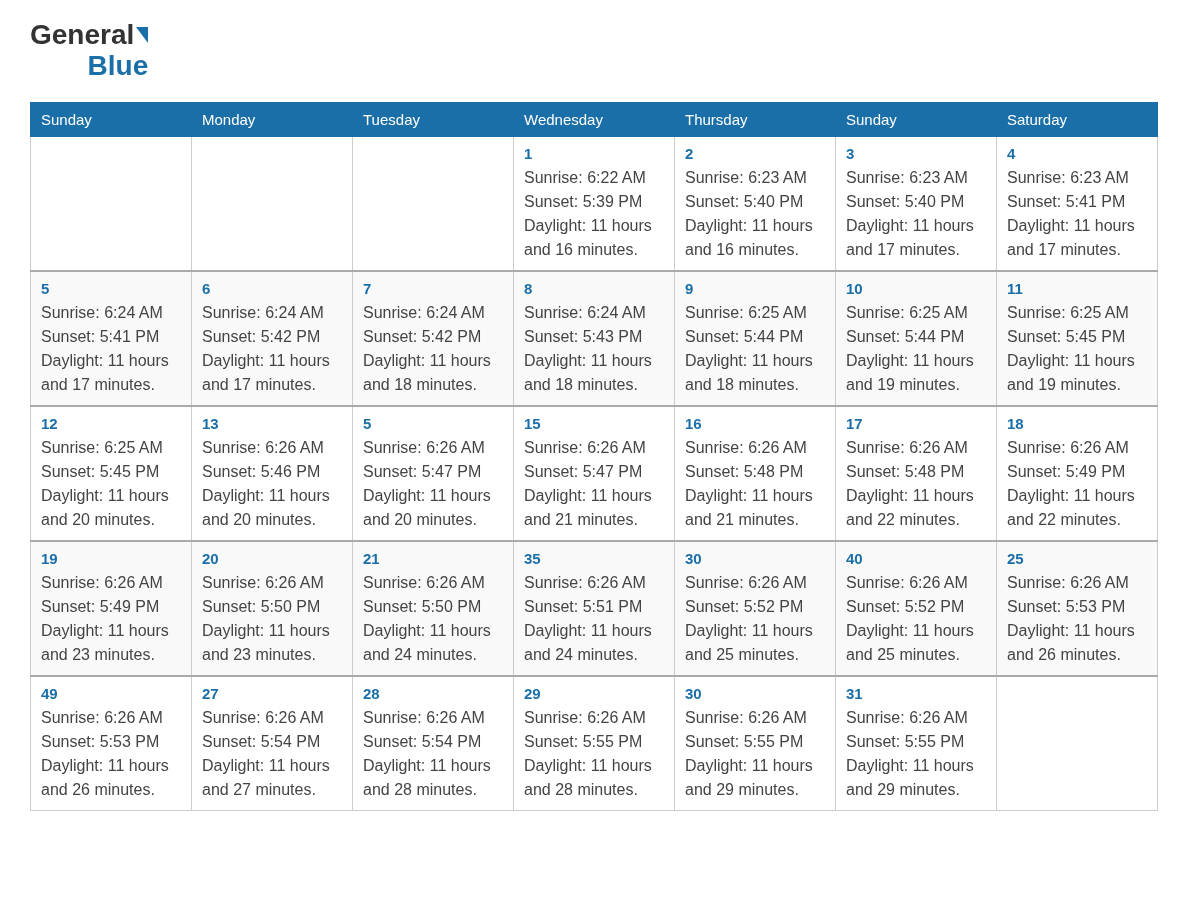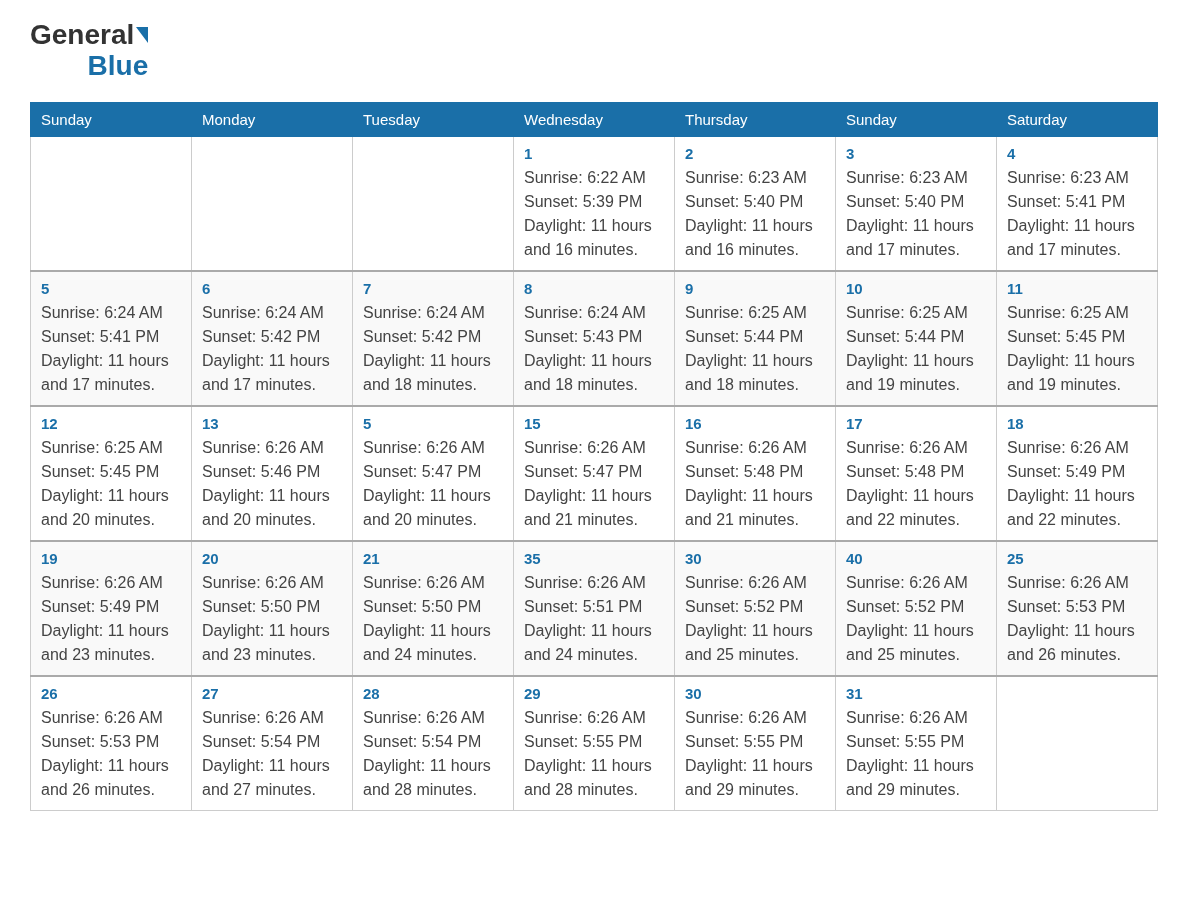--- a/index.html
+++ b/index.html
@@ -234,21 +234,21 @@
           <div class="day-num">40</div>
           <div class="day-info">Sunrise: 6:26 AM<br>Sunset: 5:52 PM<br>Daylight: 11 hours and 25 minutes.</div>
         </td>
         <td>
           <div class="day-num">25</div>
           <div class="day-info">Sunrise: 6:26 AM<br>Sunset: 5:53 PM<br>Daylight: 11 hours and 26 minutes.</div>
         </td>
       </tr>
       <tr class="row-separator">
         <td>
-          <div class="day-num">26</div>
+          <div class="day-num">49</div>
           <div class="day-info">Sunrise: 6:26 AM<br>Sunset: 5:53 PM<br>Daylight: 11 hours and 26 minutes.</div>
         </td>
         <td>
           <div class="day-num">27</div>
           <div class="day-info">Sunrise: 6:26 AM<br>Sunset: 5:54 PM<br>Daylight: 11 hours and 27 minutes.</div>
         </td>
         <td>
           <div class="day-num">28</div>
           <div class="day-info">Sunrise: 6:26 AM<br>Sunset: 5:54 PM<br>Daylight: 11 hours and 28 minutes.</div>
         </td>

